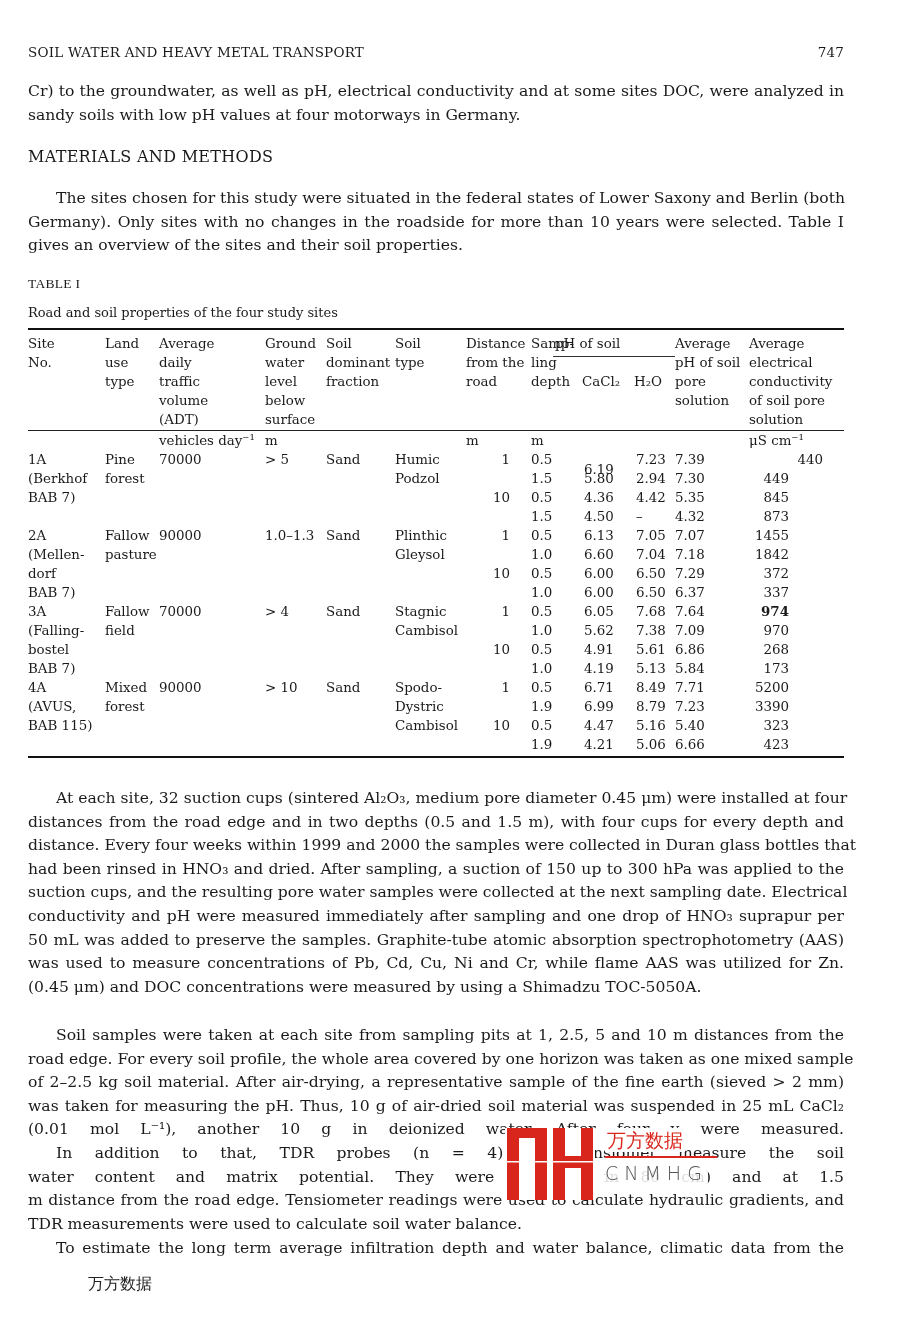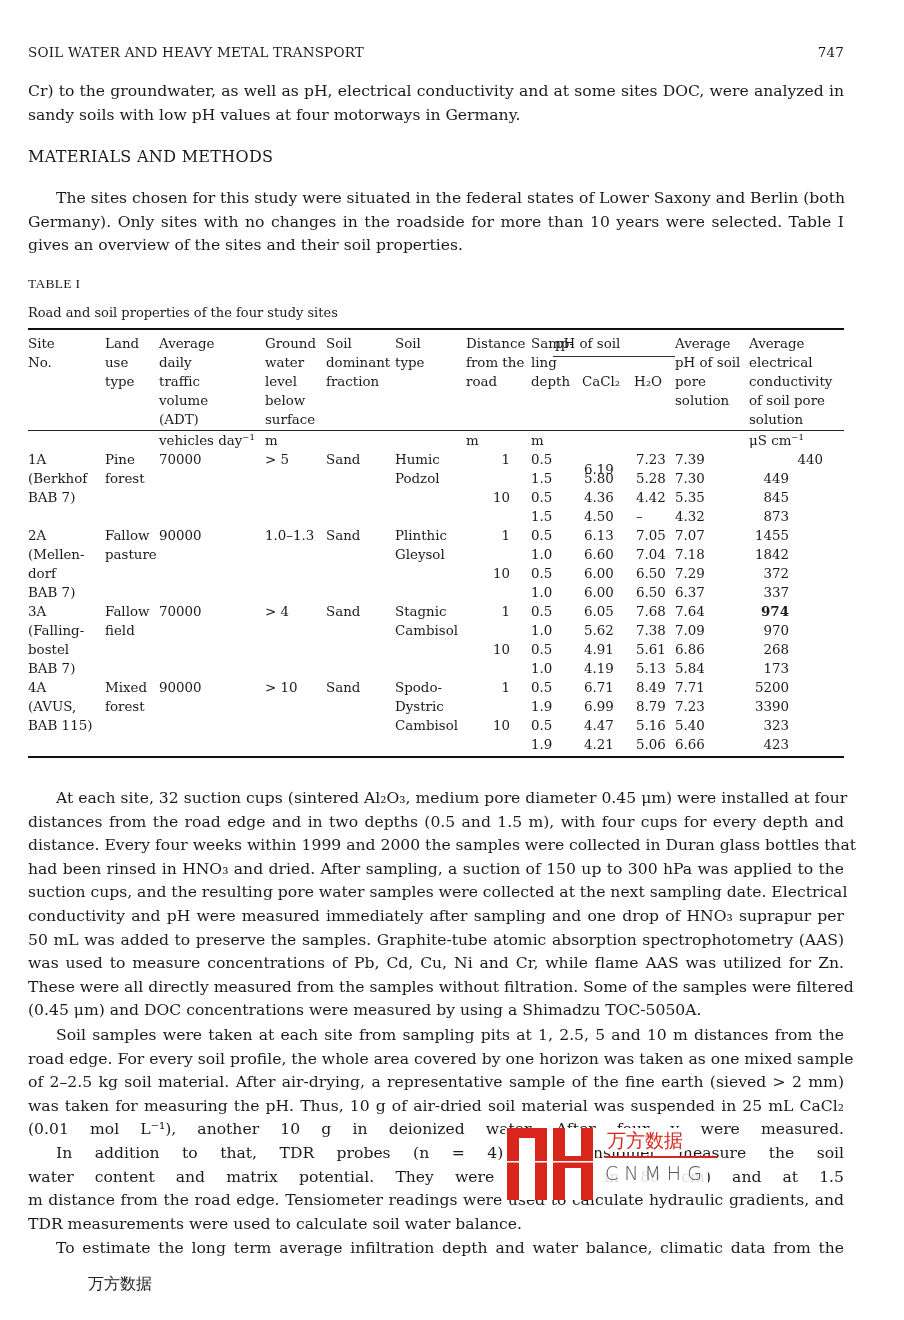--- a/index.html
+++ b/index.html
@@ -130,21 +130,21 @@
       <div class="cell" style="left: 367px; top: 141px;">Podzol</div>
       <div class="cell num" style="left: 438px; top: 122px; width: 44px;">1</div>
       <div class="cell" style="left: 503px; top: 122px;">0.5</div>
       <div class="cell" style="left: 556px; top: 122px; margin-top: 10px;">6.19</div>
       <div class="cell" style="left: 608px; top: 122px;">7.23</div>
       <div class="cell" style="left: 647px; top: 122px;">7.39</div>
       <div class="cell num" style="left: 755px; top: 122px; width: 40px;">440</div>
       <div class="cell num" style="left: 438px; top: 141px; width: 44px;"></div>
       <div class="cell" style="left: 503px; top: 141px;">1.5</div>
       <div class="cell" style="left: 556px; top: 141px;">5.80</div>
-      <div class="cell" style="left: 608px; top: 141px;">5.28</div>
+      <div class="cell" style="left: 608px; top: 141px;">2.94</div>
       <div class="cell" style="left: 647px; top: 141px;">7.30</div>
       <div class="cell num" style="left: 721px; top: 141px; width: 40px;">449</div>
       <div class="cell num" style="left: 438px; top: 160px; width: 44px;">10</div>
       <div class="cell" style="left: 503px; top: 160px;">0.5</div>
       <div class="cell" style="left: 556px; top: 160px;">4.36</div>
       <div class="cell" style="left: 608px; top: 160px;">4.42</div>
       <div class="cell" style="left: 647px; top: 160px;">5.35</div>
       <div class="cell num" style="left: 721px; top: 160px; width: 40px;">845</div>
       <div class="cell num" style="left: 438px; top: 179px; width: 44px;"></div>
       <div class="cell" style="left: 503px; top: 179px;">1.5</div>
@@ -261,21 +261,20 @@
 
   <div class="para" style="top:787px;" id="suction">
       <span class="ln ind">At each site, 32 suction cups (sintered Al₂O₃, medium pore diameter 0.45 μm) were installed at four</span>
       <span class="ln">distances from the road edge and in two depths (0.5 and 1.5 m), with four cups for every depth and</span>
       <span class="ln">distance. Every four weeks within 1999 and 2000 the samples were collected in Duran glass bottles that</span>
       <span class="ln">had been rinsed in HNO₃ and dried.  After sampling, a suction of 150 up to 300 hPa was applied to the</span>
       <span class="ln">suction cups, and the resulting pore water samples were collected at the next sampling date. Electrical</span>
       <span class="ln">conductivity and pH were measured immediately after sampling and one drop of HNO₃ suprapur per</span>
       <span class="ln">50 mL was added to preserve the samples. Graphite-tube atomic absorption spectrophotometry (AAS)</span>
       <span class="ln">was used to measure concentrations of Pb, Cd, Cu, Ni and Cr, while flame AAS was utilized for Zn.</span>
-      <span class="ln">These were all directly measured from the samples without filtration. Some of the samples were filtered</span>
       <span class="ln last">(0.45 μm) and DOC concentrations were measured by using a Shimadzu TOC-5050A.</span>
     </div>
   <div class="para" style="top:1024px;" id="soil">
       <span class="ln ind">Soil samples were taken at each site from sampling pits at 1, 2.5, 5 and 10 m distances from the</span>
       <span class="ln">road edge. For every soil profile, the whole area covered by one horizon was taken as one mixed sample</span>
       <span class="ln">of 2–2.5 kg soil material.  After air-drying, a representative sample of the fine earth (sieved &gt; 2 mm)</span>
       <span class="ln">was taken for measuring the pH. Thus, 10 g of air-dried soil material was suspended in 25 mL CaCl₂</span>
       <span class="ln">(0.01 mol L⁻¹), another 10 g in deionized water. After four                                        y were measured.</span>
     </div>
   <div class="para" style="top:1142px;" id="tdr">

